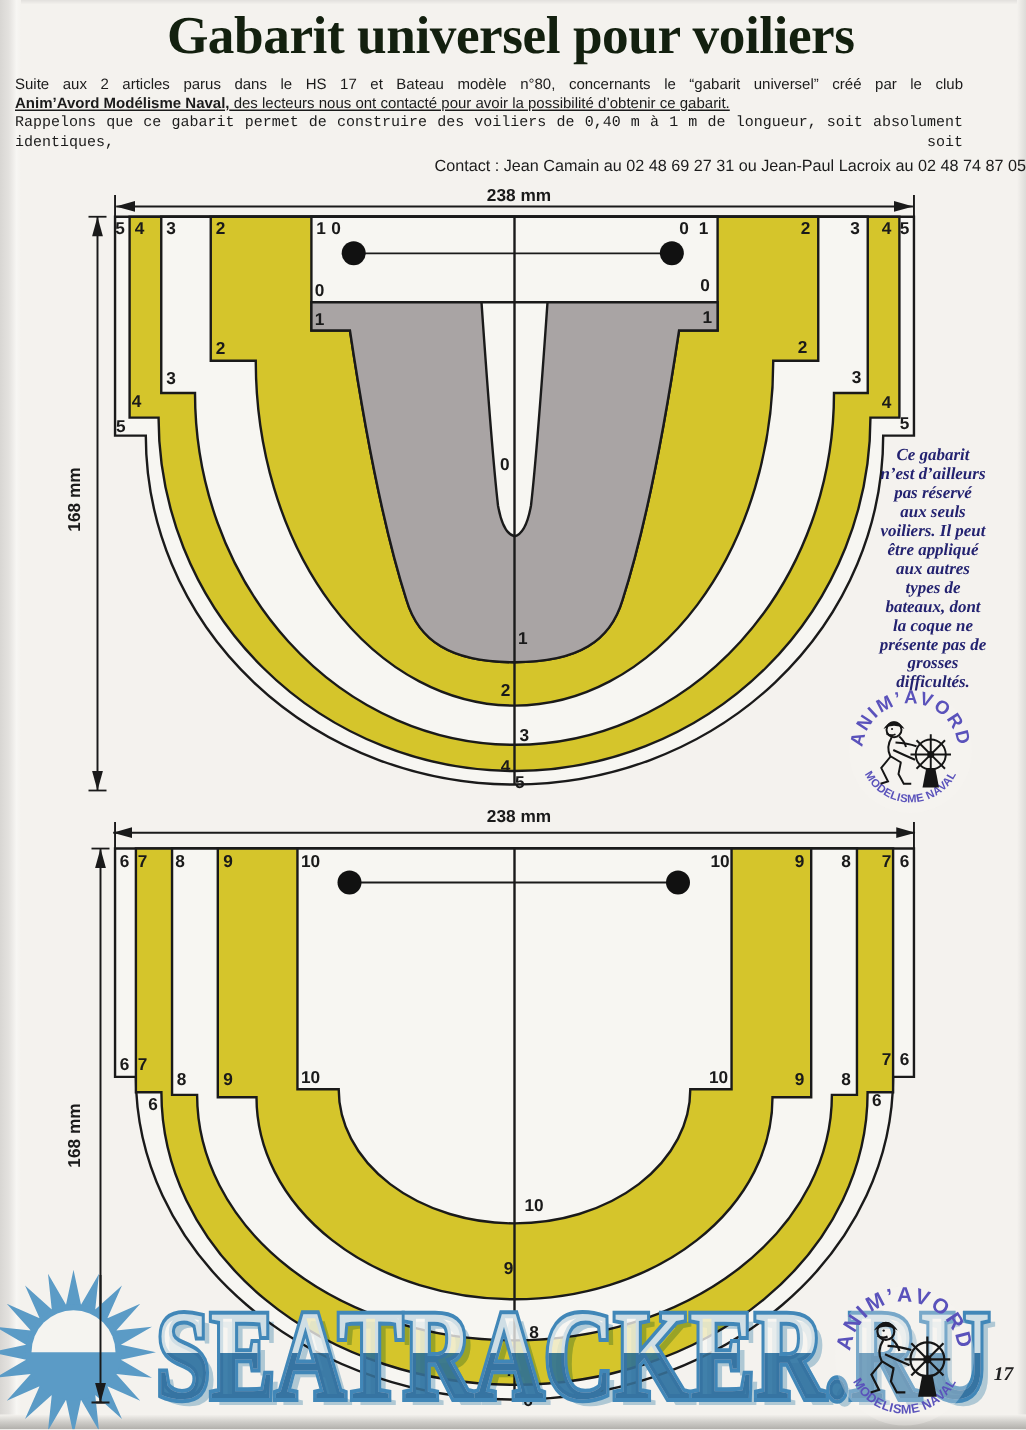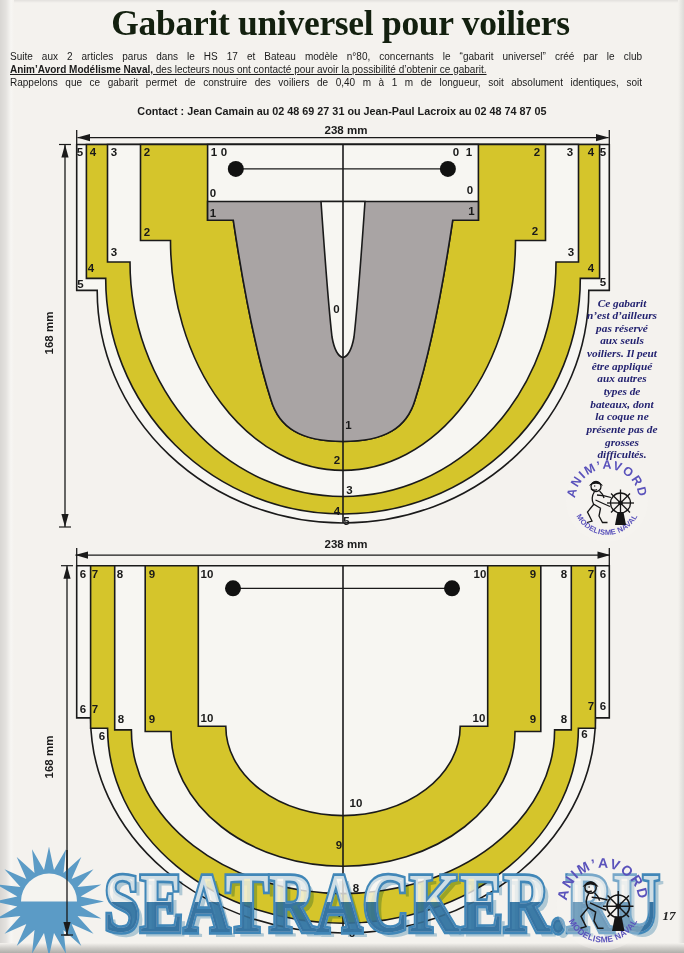--- a/index.html
+++ b/index.html
@@ -16,24 +16,24 @@
 
   <div class="abs" style="right:0;top:0;width:6px;height:953px;background:linear-gradient(270deg,#dddbd8 0,#f4f2ee 6px);"></div>
 
   <div class="abs" style="left:0;bottom:0;width:684px;height:10px;background:linear-gradient(180deg,#f4f2ee 0,#cfcdc9 5px,#b0aeaa 10px);"></div>
 
   <div class="abs" style="left:0;top:2px;width:681px;text-align:center;font-family:'Liberation Serif',serif;font-weight:bold;font-size:35.5px;color:#13200f;letter-spacing:-0.3px;">Gabarit universel pour voiliers</div>
 
   <div class="abs" style="left:10px;top:50px;width:632px;font-size:10px;line-height:13px;color:#1b1b1b;">
     <div style="text-align:justify;text-align-last:justify;">Suite&nbsp;aux&nbsp;2&nbsp;articles parus dans le HS 17 et Bateau modèle n°80, concernants le “gabarit universel” créé par le club</div>
     <div style="text-align:justify;text-decoration:underline;"><b>Anim’Avord Modélisme Naval,</b> des lecteurs nous ont contacté pour avoir la possibilité d’obtenir ce gabarit.</div>
-    <div style="text-align:justify;text-align-last:justify;">Rappelons&nbsp;que&nbsp;ce&nbsp;gabarit permet de construire des voiliers de 0,40 m à 1 m de longueur, soit absolument identiques, soit</div>
+    <div style="text-align:justify;text-align-last:justify;font-family:Liberation Mono, monospace;">Rappelons&nbsp;que&nbsp;ce&nbsp;gabarit permet de construire des voiliers de 0,40 m à 1 m de longueur, soit absolument identiques, soit</div>
   </div>
 
-  <div class="abs" style="left:0;top:105px;width:684px;text-align:center;font-size:10.8px;font-weight:bold;color:#1b1b1b;">Contact : Jean Camain au 02 48 69 27 31 ou Jean-Paul Lacroix au 02 48 74 87 05</div>
+  <div class="abs" style="left:0;top:105px;width:684px;text-align:right;font-size:10.8px;font-weight:normal;color:#1b1b1b;">Contact : Jean Camain au 02 48 69 27 31 ou Jean-Paul Lacroix au 02 48 74 87 05</div>
 
   <svg class="abs" style="left:0;top:0;" width="684" height="953" viewBox="0 0 684 953">
     <g id="diagrams">
 
 <path d="M 76.7,144.5 L 76.7,290.4 L 97.2,290.4 A 245.8,232.6 0 0 0 343.0,523.0 A 245.8,232.6 0 0 0 588.8,290.4 L 609.3,290.4 L 609.3,144.5 Z" fill="#f7f6f2" stroke="#1a1a1a" stroke-width="1.6"></path>
 
 <path d="M 86.4,144.5 L 86.4,278.4 L 105.7,278.4 A 237.3,235.6 0 0 0 343.0,514.0 A 237.3,235.6 0 0 0 580.3,278.4 L 599.6,278.4 L 599.6,144.5 Z" fill="#d5c52b" stroke="#1a1a1a" stroke-width="1.6"></path>
 
 <path d="M 107.5,144.5 L 107.5,262.0 L 130.0,262.0 A 213.0,234.5 0 0 0 343.0,496.5 A 213.0,234.5 0 0 0 556.0,262.0 L 578.5,262.0 L 578.5,144.5 Z" fill="#f7f6f2" stroke="#1a1a1a" stroke-width="1.6"></path>
 

